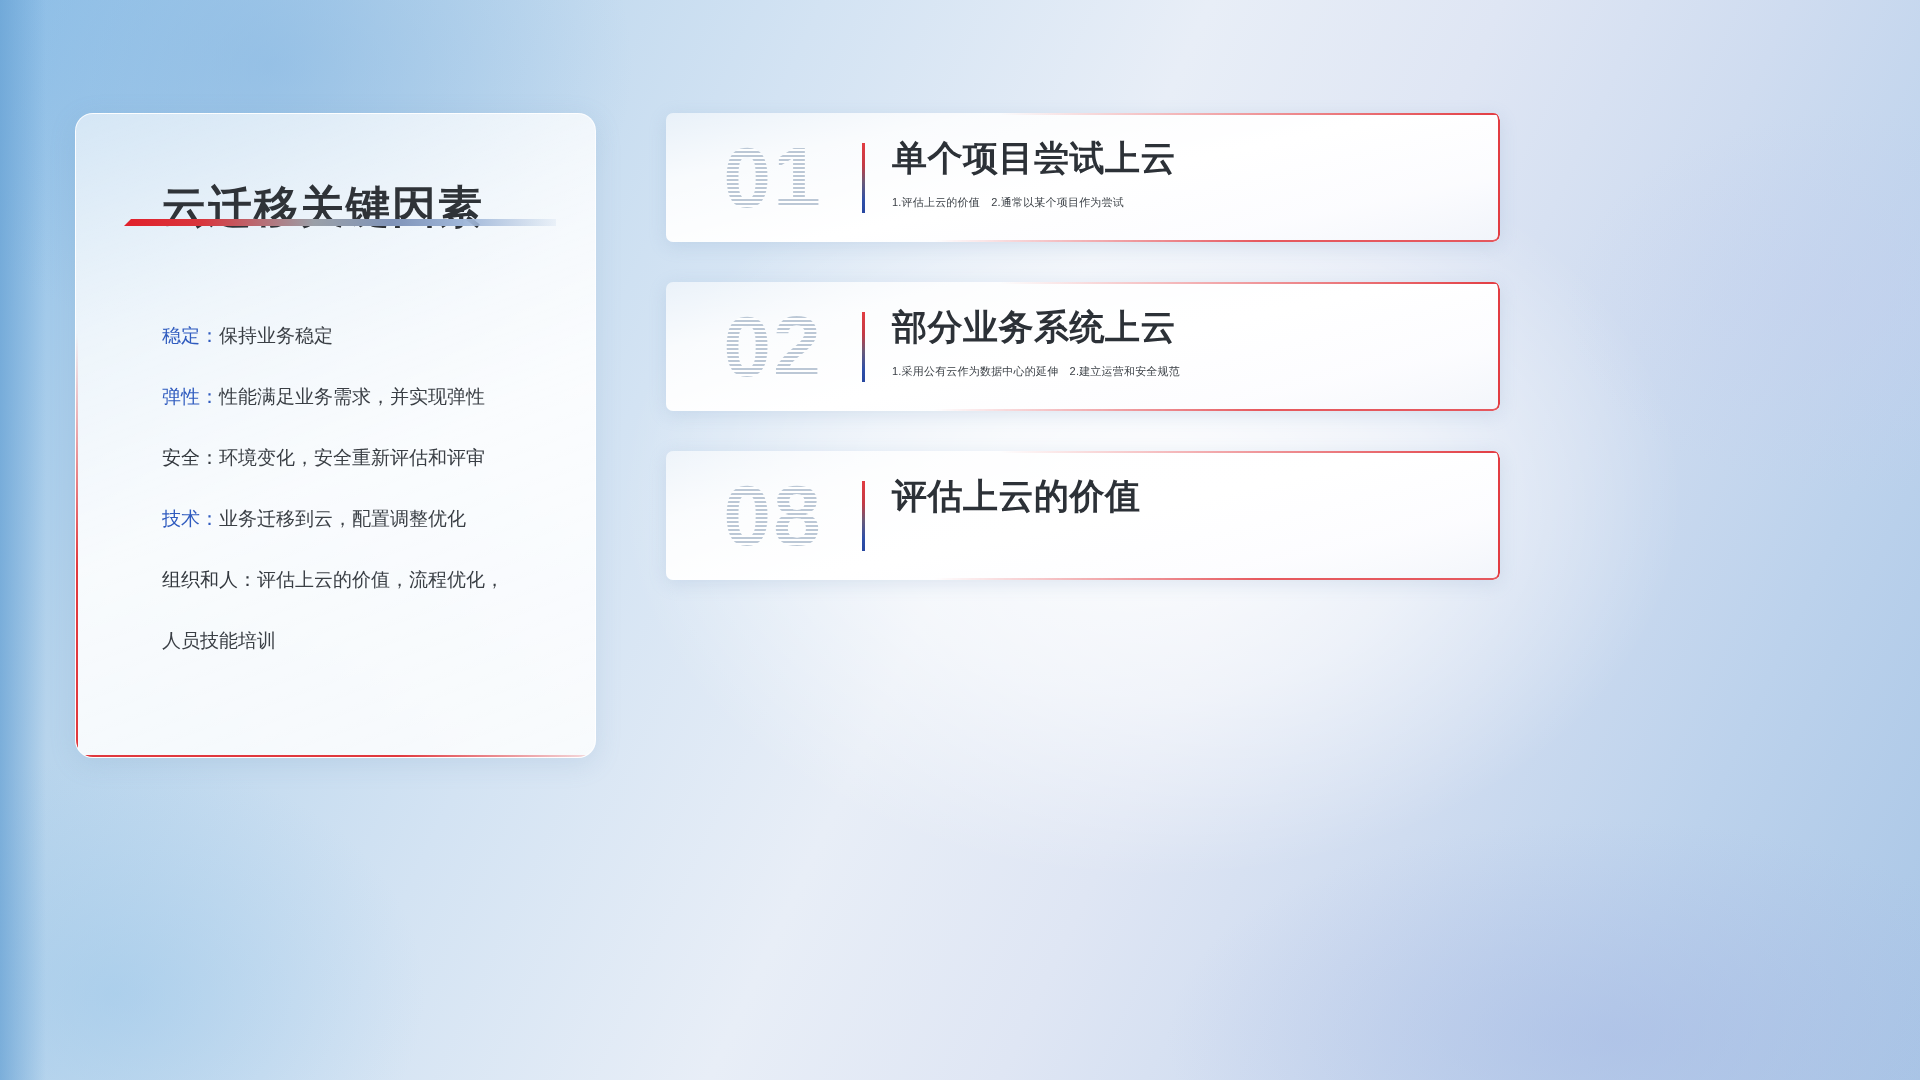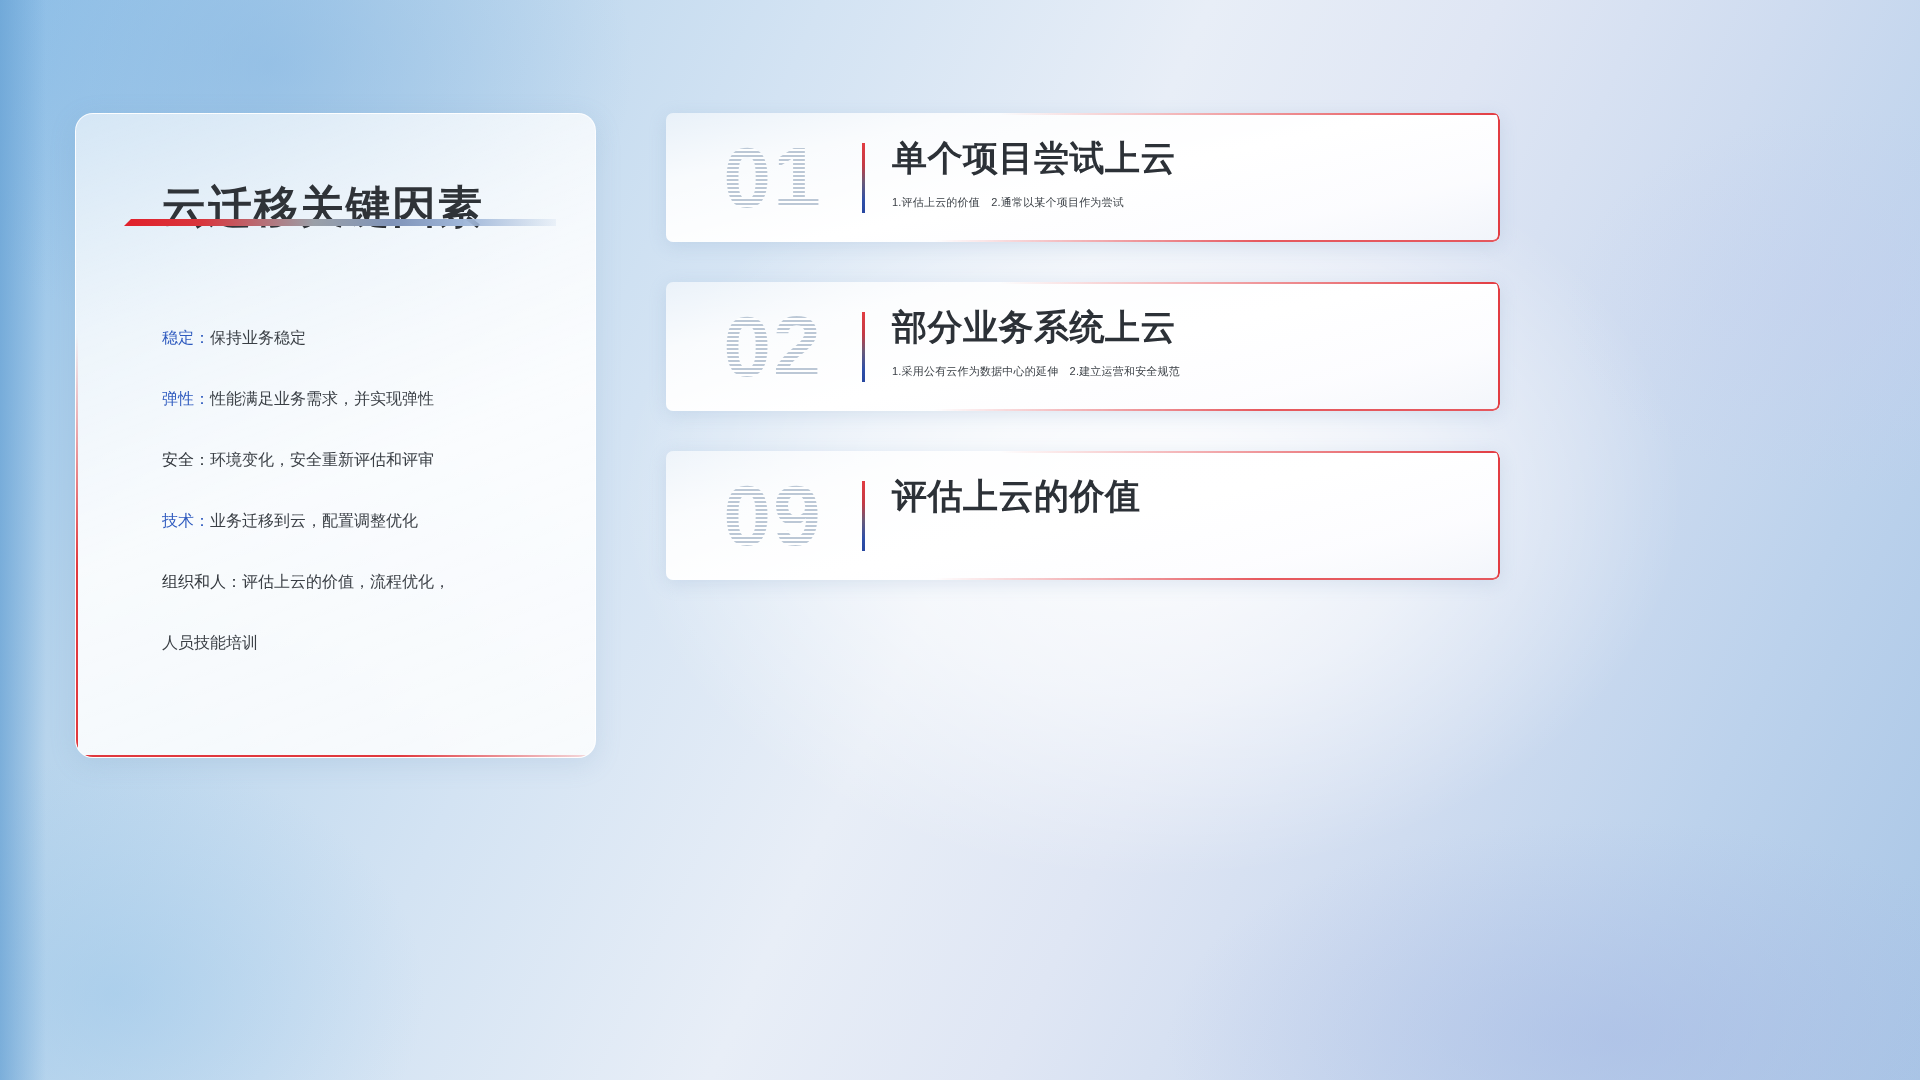--- a/index.html
+++ b/index.html
@@ -27,41 +27,42 @@
     background:linear-gradient(90deg,rgba(104,162,212,.75),rgba(104,162,212,0));}
 
   
   #left-panel{
     position:absolute;left:75px;top:113px;width:519px;height:643px;
     border-radius:18px;
     background:linear-gradient(160deg,rgba(255,255,255,.60) 0%,rgba(255,255,255,.80) 28%,rgba(255,255,255,.90) 55%,rgba(255,255,255,.82) 100%);
     border:1px solid rgba(255,255,255,.85);
     box-shadow:0 6px 26px rgba(110,150,190,.18);
     overflow:hidden;
+    font-family:Liberation Mono, monospace;
   }
   #left-panel::before{ 
     content:"";position:absolute;left:0;top:34%;width:2px;height:66%;
     background:linear-gradient(180deg,rgba(224,56,62,0),#e0383e 55%,#e0383e 100%);
   }
   #left-panel::after{
     content:"";position:absolute;left:0;bottom:0;width:100%;height:2px;
     background:linear-gradient(90deg,#e0383e 0%,#e0383e 62%,rgba(224,56,62,.15) 100%);
   }
   .panel-title{
     position:absolute;left:86px;top:35px;
     font-size:44px;font-weight:bold;letter-spacing:2px;color:#2f3338;
     white-space:nowrap;
   }
   .title-rule{
     position:absolute;left:48px;top:105px;width:432px;height:7px;
     background:linear-gradient(90deg,#e1202b 0%,#d8363d 18%,#9aa0a8 44%,#7f93b8 62%,#9fb6d8 78%,rgba(200,216,236,.25) 100%);
     clip-path:polygon(7px 0,100% 0,100% 100%,0 100%);
   }
   .facts{position:absolute;left:86px;top:193px;right:26px;}
-  .fact{font-size:16px;line-height:61px;color:#3a3f45;white-space:nowrap;}
+  .fact{font-size:19px;line-height:61px;color:#3a3f45;white-space:nowrap;}
   .fact .k{font-weight:normal;}
   .fact.blue .k{color:#2f5bbf;}
   .fact.dark .k{color:#33383e;}
 
   
   #cards{position:absolute;left:636px;top:113px;width:864px;}
   .card{
     position:relative;height:129px;margin-bottom:40px;
     border-radius:7px;
     background:linear-gradient(168deg,rgba(255,255,255,.55) 0%,rgba(255,255,255,.86) 22%,#ffffff 52%,rgba(253,253,255,.95) 78%,rgba(246,248,252,.80) 100%);
@@ -147,20 +148,20 @@
       </div>
       <div class="divider"></div>
       <div class="card-body">
         <div class="card-title">部分业务系统上云</div>
         <div class="card-desc">1.采用公有云作为数据中心的延伸　2.建立运营和安全规范</div>
       </div>
     </article>
     <article class="card">
       <div class="topline"></div>
       <div class="card-num">
-        <span>09</span>
+        <span>08</span>
       </div>
       <div class="divider"></div>
       <div class="card-body">
         <div class="card-title">评估上云的价值</div>
       </div>
     </article>
   </section>
 
 </body></html>

